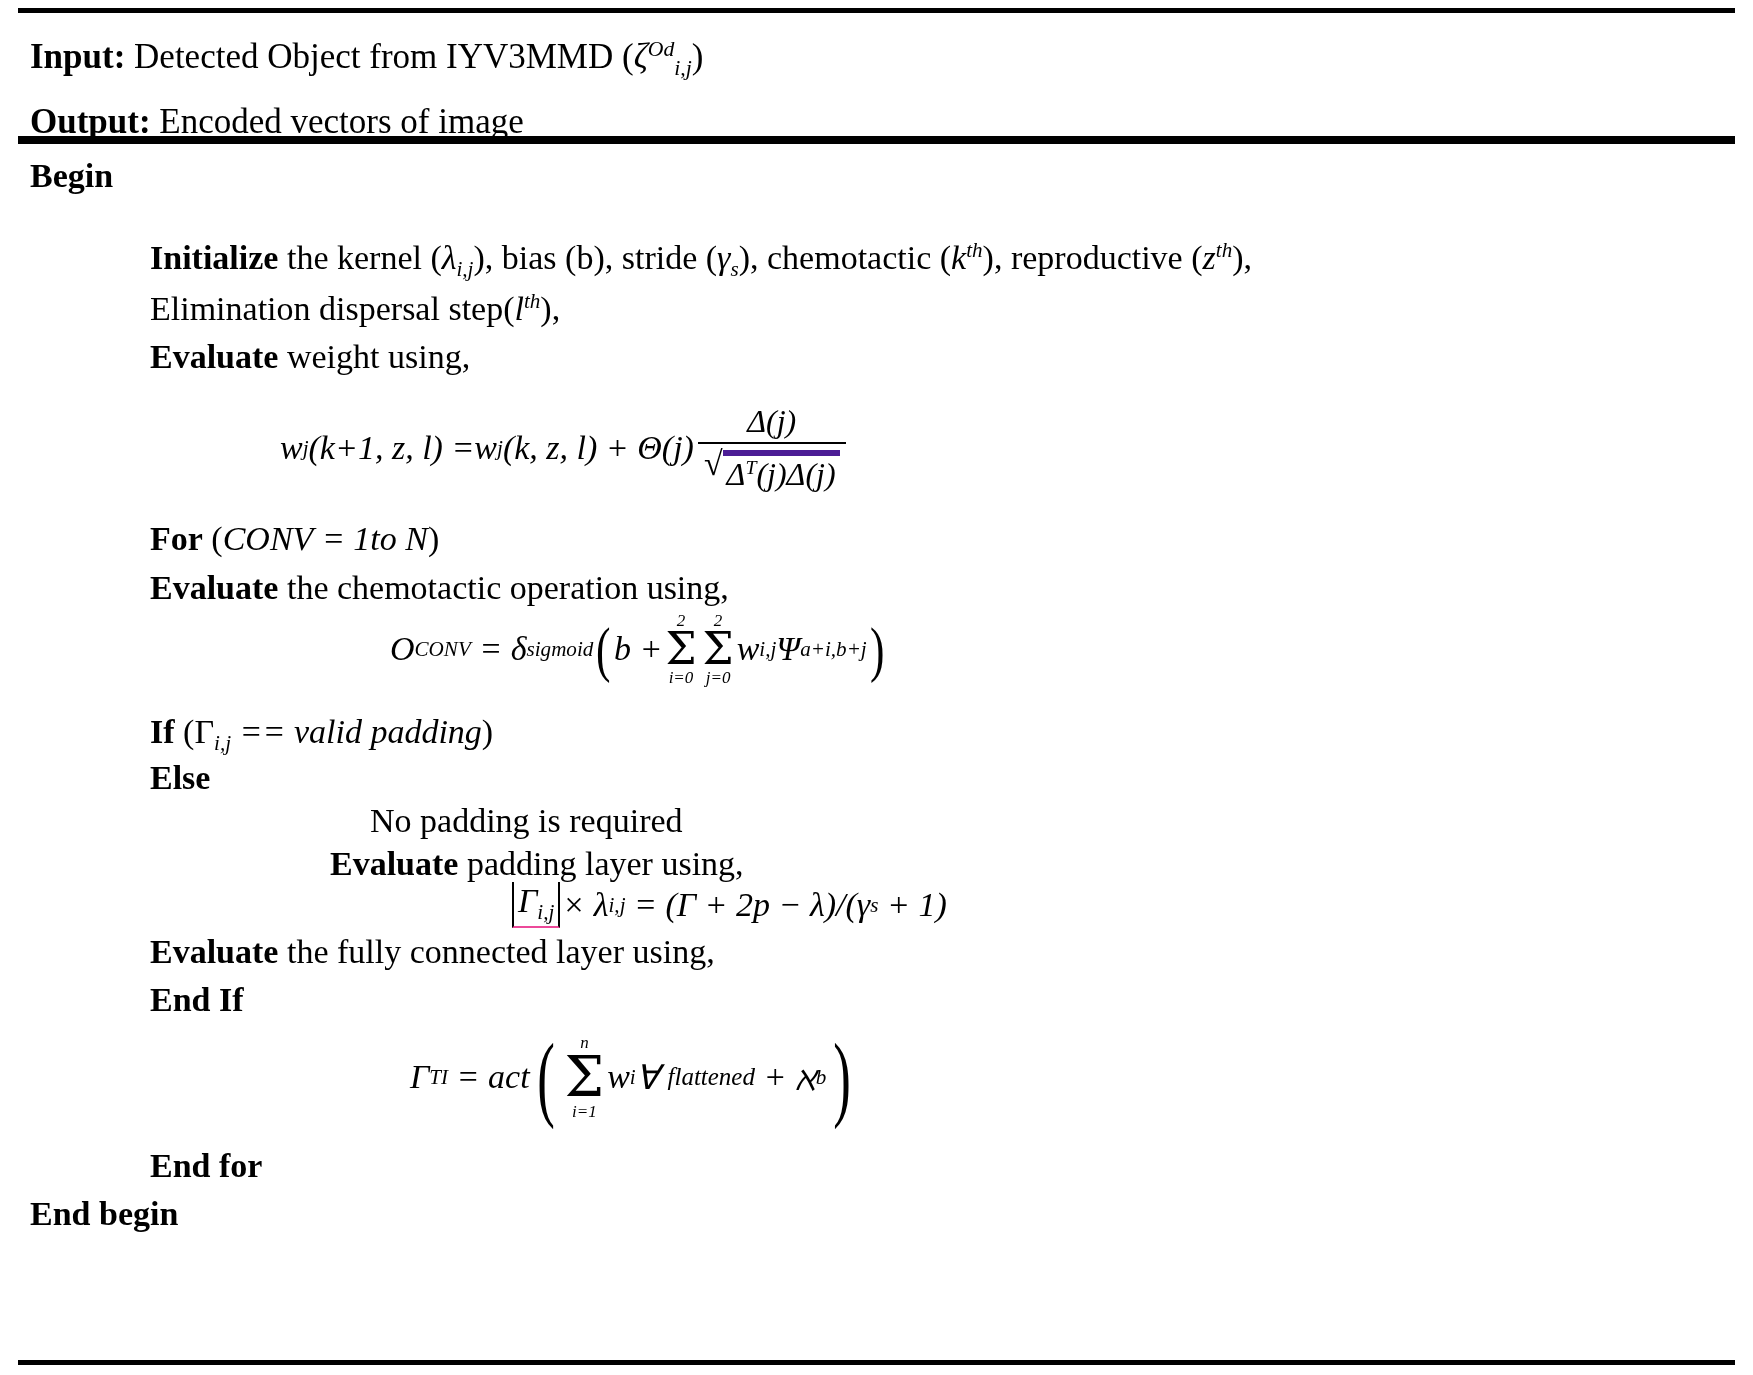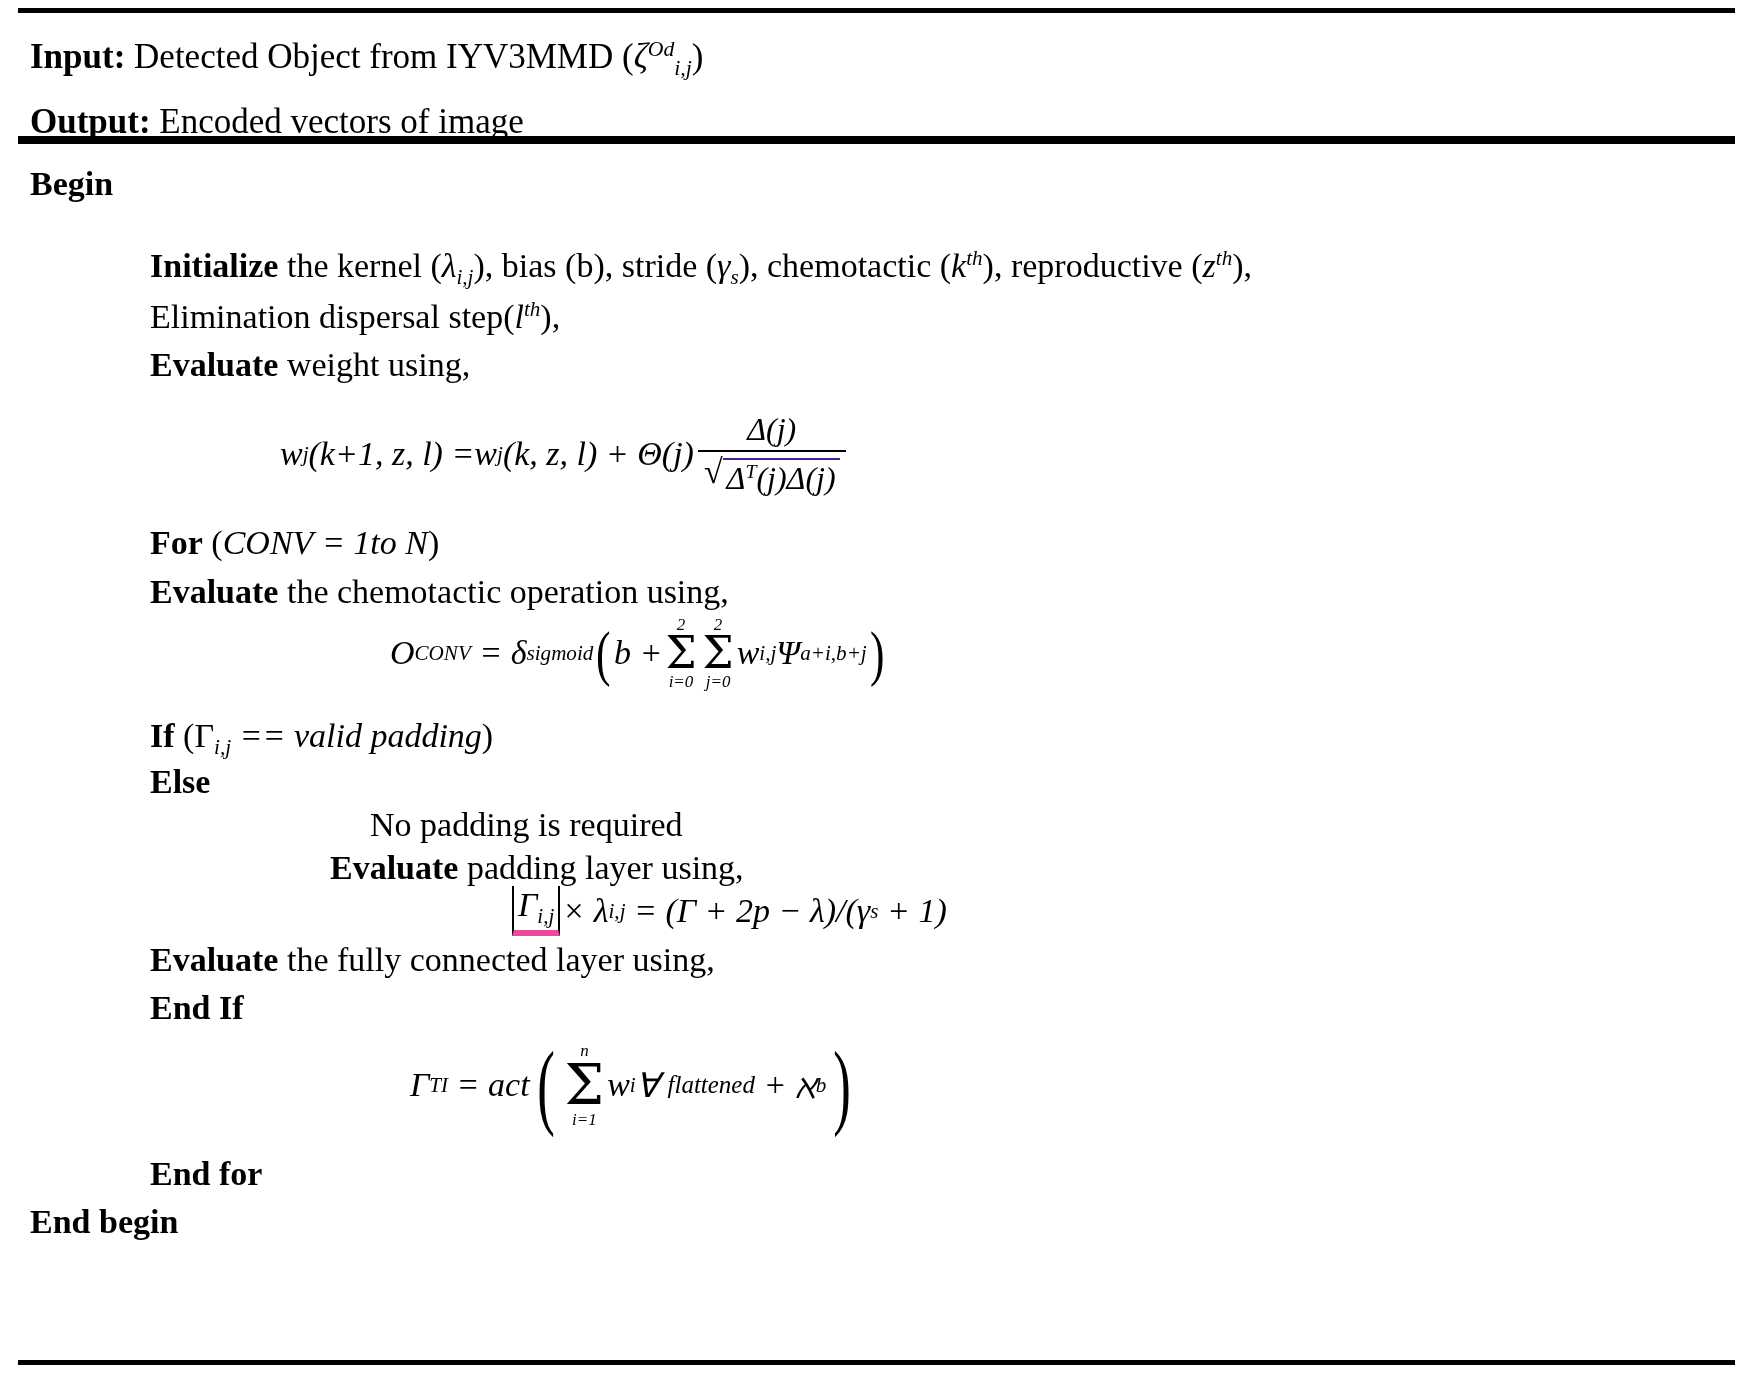--- a/index.html
+++ b/index.html
@@ -65,21 +65,21 @@
     font-style: italic;
   }
   sup {
     font-size: 0.62em;
     vertical-align: 0.55em;
     font-style: italic;
   }
   .body-block {
     position: absolute;
     left: 30px;
-    top: 160px;
+    top: 152px;
     right: 30px;
   }
   .line {
     font-size: 34px;
     line-height: 1.42;
     white-space: nowrap;
   }
   .ind0 { margin-left: 0px; }
   .ind1 { margin-left: 120px; }
   .ind2 { margin-left: 120px; font-family: Liberation Serif, serif; }
@@ -111,21 +111,21 @@
     border-top: 2px solid #000;
     padding: 2px 6px 0 6px;
     font-size: 32px;
   }
   .sqrt {
     display: inline-flex;
     align-items: stretch;
   }
   .sqrt > .sign { font-size: 34px; line-height: 1; }
   .sqrt > .rad {
-    border-top: 2px solid #4c1d95;
+    border-top: 6px solid #4c1d95;
     padding: 0 4px;
     margin-top: 3px;
   }
   .bigparen {
     font-size: 62px;
     line-height: 0.7;
     font-style: normal;
     vertical-align: middle;
     display: inline-block;
     transform: scaleX(0.7);
@@ -146,21 +146,21 @@
   .sum .sig {
     font-size: 44px;
     line-height: 0.92;
     font-family: "DejaVu Serif", serif;
   }
   .sum-tall .sig { font-size: 56px; }
   .floorbar {
     display: inline-block;
     border-left: 2px solid #000;
     border-right: 2px solid #000;
-    border-bottom: 6px solid #ec4899;
+    border-bottom: 2px solid #ec4899;
     padding: 0 4px 1px 4px;
     margin: 0 2px;
   }
   .tallparen {
     font-size: 96px;
     font-style: normal;
     line-height: 0.55;
     display: inline-block;
     transform: scaleX(0.55);
     vertical-align: middle;

